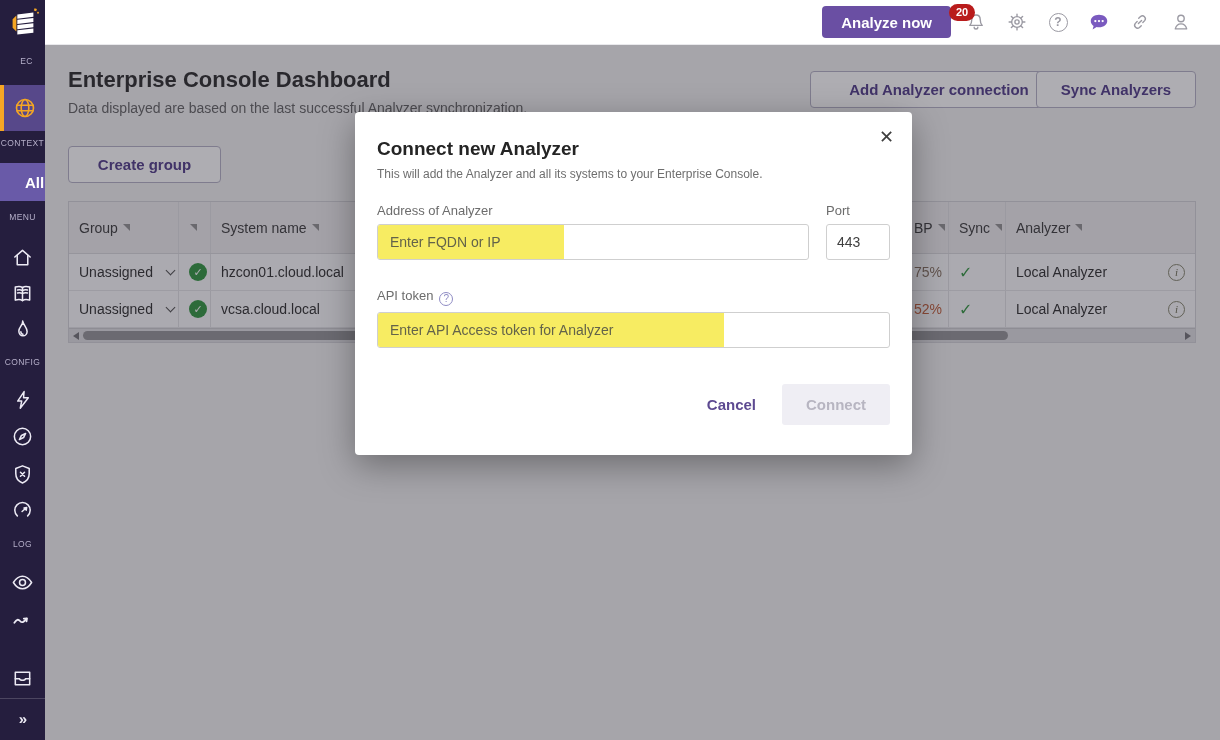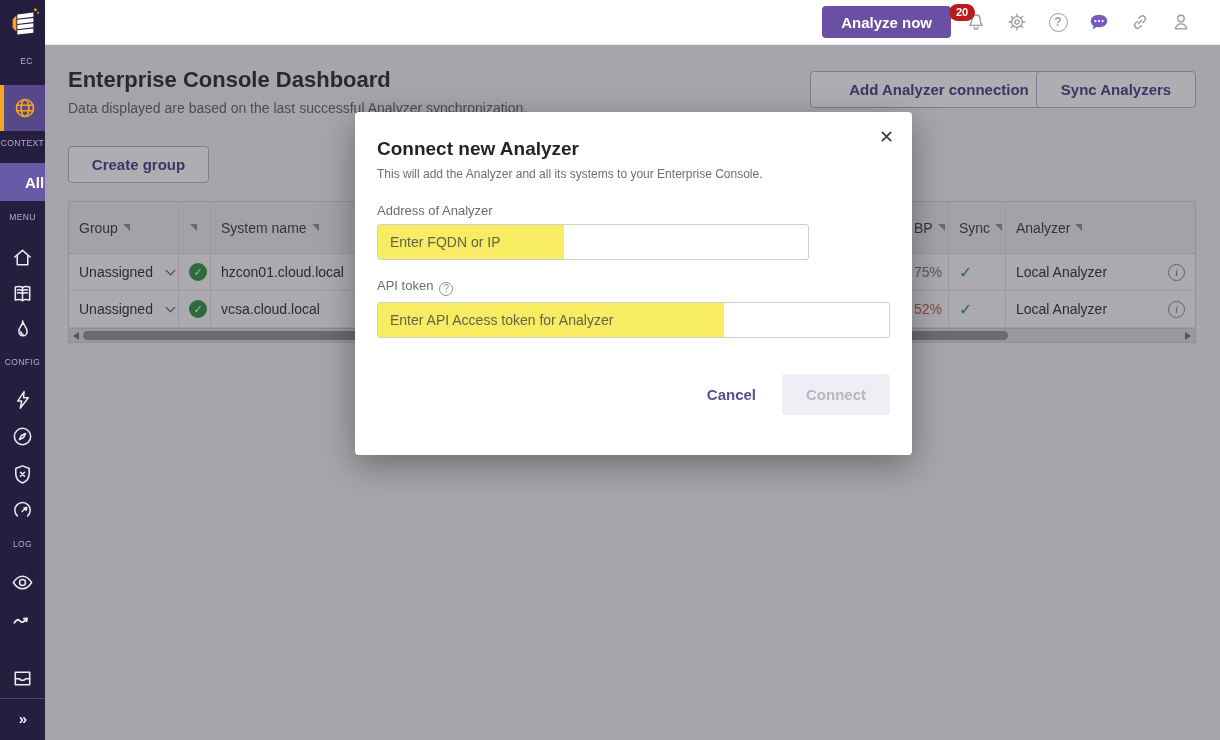--- a/index.html
+++ b/index.html
@@ -26,21 +26,21 @@
   .badge { position:absolute; top:-7px; left:-16px; background:#b91c1c; color:#fff; font-size:11px; font-weight:700; padding:2px 7px; border-radius:10px; line-height:1.2; }
   .q-circle { width:19px; height:19px; border:1.6px solid #9b9aa3; border-radius:50%; font-size:12px; font-weight:700; color:#9b9aa3; display:flex; align-items:center; justify-content:center; }
 
   
   .content { position:absolute; left:45px; top:45px; width:1175px; height:695px; background:#f3f3f4; }
   .page-title { position:absolute; left:23px; top:22px; font-size:22px; font-weight:600; color:#3a3a3a; }
   .page-sub { position:absolute; left:23px; top:55px; font-size:14px; color:#6e6e6e; }
   .btn-outline { position:absolute; height:37px; background:#fff; border:1px solid #b9b7c9; border-radius:4px; color:#5d4a91; font-size:15px; font-weight:700; font-family:inherit; cursor:pointer; }
   .btn-add { left:765px; top:26px; width:258px; }
   .btn-sync { left:991px; top:26px; width:160px; }
-  .btn-create { left:23px; top:101px; width:141px; }
+  .btn-create { left:23px; top:101px; width:153px; }
 
   
   .table { position:absolute; left:23px; top:156px; width:1128px; border:1px solid #d6d6da; background:#fbfbfc; }
   .trow { display:grid; grid-template-columns:110px 32px 1fr 45px 57px 189px; align-items:center; }
   .thead { height:52px; background:#f0eff1; border-bottom:1px solid #dcdcdf; font-size:14px; color:#4a4a4a; }
   .tbody-row { height:37px; border-bottom:1px solid #e6e6e9; font-size:14px; color:#3d3d3d; }
   .cell { padding-left:10px; height:100%; display:flex; align-items:center; border-right:1px solid #e3e3e6; overflow:hidden; white-space:nowrap; }
   .cell:last-child { border-right:none; }
   .filter-tri { width:0; height:0; border-top:7px solid #9a9a9a; border-left:7px solid transparent; margin-left:5px; display:inline-block; flex:none; cursor:pointer; }
   .chev-down { width:7px; height:7px; border-right:1.6px solid #5a5a5a; border-bottom:1.6px solid #5a5a5a; transform:rotate(45deg); margin-left:14px; margin-top:-4px; display:inline-block; }
@@ -67,21 +67,21 @@
   .fgroup label { display:block; font-size:13px; color:#6c6c6c; margin-bottom:6px; }
   .fg-addr { width:432px; }
   .fg-port { width:64px; }
   .input-wrap { position:relative; height:36px; border:1px solid #cfcfcf; border-radius:3px; background:#fff; overflow:hidden; }
   .hl { position:absolute; left:0; top:0; bottom:0; background:#f7ec62; }
   .hl-addr { width:186px; }
   .hl-api { width:346px; }
   .input-wrap input { position:relative; width:100%; height:100%; border:none; outline:none; background:transparent; padding:0 12px; font-size:14px; color:#be185d; font-family:inherit; }
   .input-wrap input::placeholder { color:#63634a; opacity:1; }
   .port-input { width:64px; height:36px; border:1px solid #cfcfcf; border-radius:3px; padding:0 10px; font-size:14px; color:#3f3f3f; font-family:inherit; outline:none; }
-  .fg-api { margin-top:18px; width:513px; }
+  .fg-api { margin-top:28px; width:513px; }
   .help-circle { display:inline-flex; width:14px; height:14px; border:1.2px solid #8f8cc4; border-radius:50%; color:#8f8cc4; font-size:10px; align-items:center; justify-content:center; margin-left:6px; vertical-align:-2px; cursor:pointer; }
   .modal-footer { margin-top:36px; display:flex; justify-content:flex-end; align-items:center; gap:26px; }
   .btn-cancel { background:none; border:none; color:#5d4a91; font-size:15px; font-weight:700; font-family:inherit; cursor:pointer; }
   .btn-connect { background:#efeef4; border:none; border-radius:3px; color:#b7b5c1; font-size:15px; font-weight:700; font-family:inherit; padding:12px 24px; cursor:default; }
 
   svg.oicon { fill:none; stroke:currentColor; stroke-width:1.5; stroke-linecap:round; stroke-linejoin:round; }
   svg.sicon { fill:none; stroke:currentColor; stroke-width:1.6; stroke-linecap:round; stroke-linejoin:round; }
 </style>
 </head>
 <body>
@@ -318,20 +318,24 @@
     <p class="modal-sub">This will add the Analyzer and all its systems to your Enterprise Console.</p>
 
     <div class="form-row">
       <div class="fgroup fg-addr">
         <label>Address of Analyzer</label>
         <div class="input-wrap">
           <div class="hl hl-addr"></div>
           <input type="text" placeholder="Enter FQDN or IP" style="">
         </div>
       </div>
+      <div class="fgroup fg-port">
+        <label>Port</label>
+        <input type="text" class="port-input" value="443" style="">
+      </div>
     </div>
 
     <div class="fgroup fg-api">
       <label><span>API token</span><span class="help-circle">?</span></label>
       <div class="input-wrap">
         <div class="hl hl-api"></div>
         <input type="text" placeholder="Enter API Access token for Analyzer" style="">
       </div>
     </div>
 

